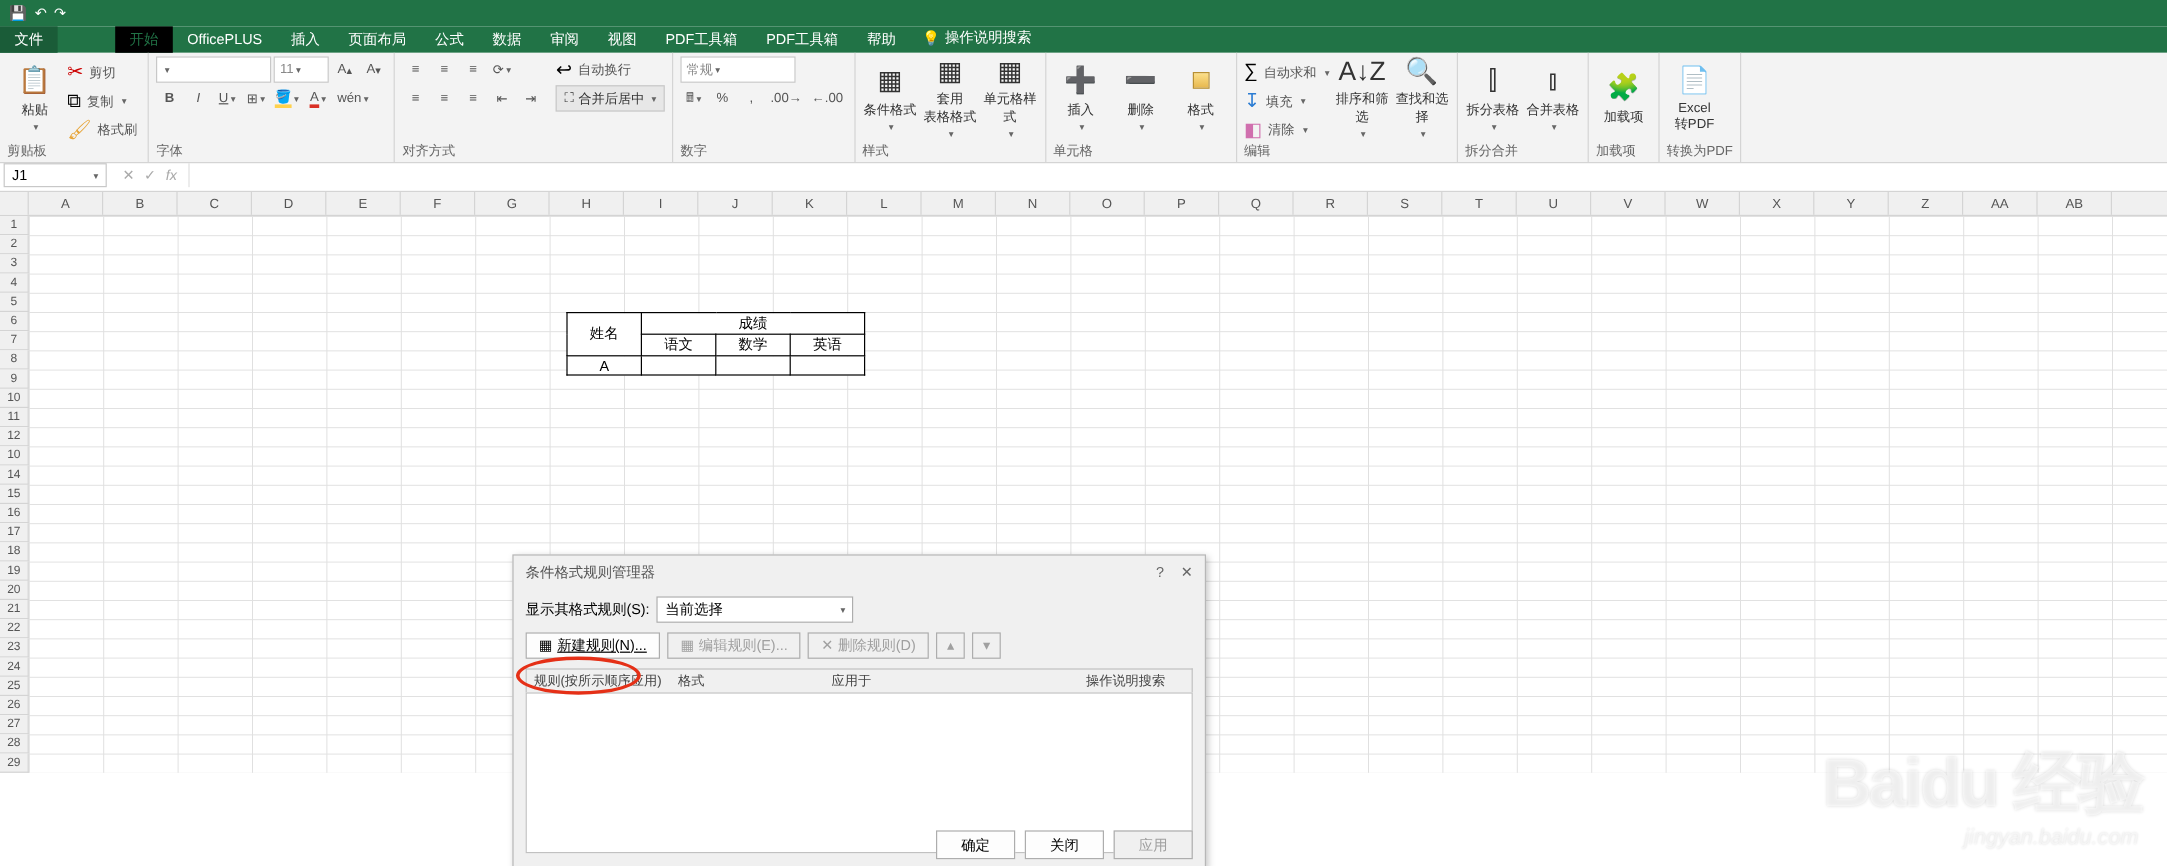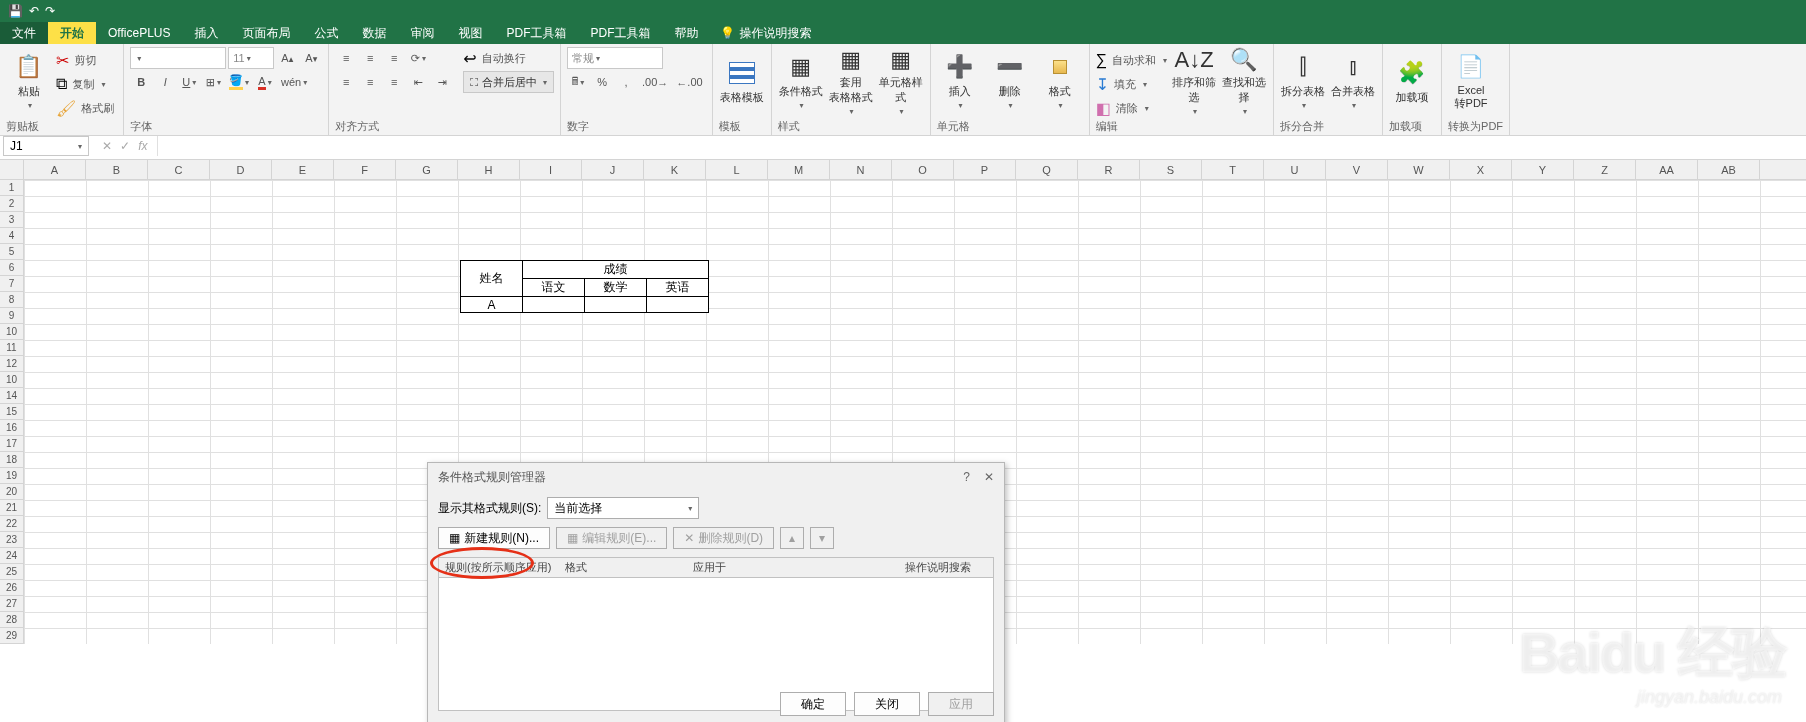--- a/index.html
+++ b/index.html
@@ -4,23 +4,23 @@
 <style>
 * { margin: 0; padding: 0; box-sizing: border-box; font-family: "Microsoft YaHei", "Segoe UI", sans-serif; }
 body { background: #fff; overflow: hidden; width: 1806px; height: 722px; position: relative; }
 
 
 .title-bar { height: 22px; background: #217346; display: flex; align-items: center; }
 .title-bar .qat { display: flex; gap: 6px; padding: 0 8px; }
 .qat span { color: #fff; font-size: 12px; }
 
 
-.tabs-row { height: 22px; background: #217346; display: flex; align-items: center; color: #fff; font-size: 12px; }
+.tabs-row { height: 22px; background: #217346; display: flex; align-items: flex-end; color: #fff; font-size: 12px; }
 .tabs-row .tab { padding: 4px 12px; cursor: pointer; height: 22px; display: flex; align-items: center; }
-.tabs-row .tab.active { background: #fde047; color: #217346; font-weight: bold; }
+.tabs-row .tab.active { background: #000000; color: #217346; font-weight: normal; margin-left: 48px; }
 .tabs-row .tab.file { background: #1a5c38; color: #fff; }
 .tabs-row .tell-me { display: flex; align-items: center; gap: 4px; padding: 4px 10px; }
 
 
 .ribbon { height: 92px; background: #f3f3f3; border-bottom: 1px solid #d4d4d4; display: flex; }
 .group { border-right: 1px solid #d4d4d4; padding: 3px 6px 2px 6px; display: flex; flex-direction: column; justify-content: space-between; }
 .group-title { text-align: left; font-size: 11px; color: #666; height: 14px; line-height: 14px; }
 .group-body { display: flex; gap: 4px; align-items: flex-start; flex: 1; }
 .btn-big { display: flex; flex-direction: column; align-items: center; justify-content: center; width: 46px; height: 68px; font-size: 11px; color: #333; cursor: pointer; text-align: center; gap: 2px; }
 .btn-big .ico { width: 30px; height: 30px; display: flex; align-items: center; justify-content: center; font-size: 22px; }
@@ -49,48 +49,48 @@
 .rows { display: flex; }
 .row-hs { width: 24px; }
 .row-h { height: 16px; border-right: 1px solid #d4d4d4; border-bottom: 1px solid #d4d4d4; background: #f0f0f0; text-align: center; font-size: 10px; color: #555; line-height: 16px; }
 .cells { position: relative; flex: 1; }
 .gridlines { position: absolute; inset: 0;
   background-image: linear-gradient(to right, #e0e0e0 1px, transparent 1px), linear-gradient(to bottom, #e0e0e0 1px, transparent 1px);
   background-size: 62px 16px;
 }
 
 
-.tbl { position: absolute; left: 436px; top: 80px; font-size: 12px; color: #000; }
+.tbl { position: absolute; left: 448px; top: 80px; font-size: 12px; color: #000; }
 .tbl table { border-collapse: collapse; }
 .tbl td { border: 1px solid #000; background: #fff; height: 16px; width: 62px; text-align: center; padding: 0; }
 .tbl td.h32 { height: 32px; }
 
 
 .dialog { position: absolute; left: 427px; top: 302px; width: 578px; height: 263px; background: #f0f0f0; border: 1px solid #b7b7b7; box-shadow: 2px 2px 6px rgba(0,0,0,0.25); font-size: 12px; }
 .dlg-title { height: 28px; display: flex; align-items: center; justify-content: space-between; padding: 0 10px; color: #555; }
 .dlg-title .btns { display: flex; gap: 14px; color: #666; }
 .dlg-body { padding: 6px 10px 8px 10px; }
 .dlg-row { display: flex; align-items: center; gap: 6px; margin-bottom: 8px; }
-.dlg-combo { height: 22px; border: 1px solid #adadad; background: #fff; width: 152px; display: flex; align-items: center; justify-content: space-between; padding: 0 6px; }
+.dlg-combo { height: 22px; border: 1px solid #adadad; background: #fff; width: 164px; display: flex; align-items: center; justify-content: space-between; padding: 0 6px; }
 .dlg-btn { height: 22px; border: 1px solid #adadad; background: #fdfdfd; padding: 0 10px; display: flex; align-items: center; gap: 4px; cursor: pointer; }
 .dlg-btn.gray { color: #a0a0a0; background: #f0f0f0; }
 .dlg-btn.arrow { width: 24px; justify-content: center; padding: 0; }
 .red-circle { position: absolute; left: 2px; top: 56px; width: 104px; height: 32px; border: 3px solid #e53017; border-radius: 50%; pointer-events: none; }
 .dlg-headrow { display: flex; background: #f0f0f0; border: 1px solid #c1c1c1; border-bottom: none; height: 20px; align-items: center; font-size: 11px; color: #444; }
 .dlg-headrow div { padding: 0 6px; }
 .dlg-list { height: 134px; border: 1px solid #c1c1c1; background: #fff; }
 .dlg-footer { position: absolute; bottom: 8px; right: 10px; display: flex; gap: 8px; }
 .dlg-footer .fbtn { width: 66px; height: 24px; border: 1px solid #adadad; background: #fdfdfd; display: flex; align-items: center; justify-content: center; cursor: pointer; }
 .dlg-footer .fbtn.gray { color: #a0a0a0; background: #f0f0f0; }
 
 
 .wm { position: absolute; right: 20px; bottom: 30px; font-size: 56px; font-weight: bold; color: rgba(255,255,255,0.55); text-shadow: 0 0 3px rgba(0,0,0,0.15); font-family: Arial; letter-spacing: -2px; pointer-events: none; }
 .wm2 { position: absolute; right: 24px; bottom: 14px; font-size: 18px; color: rgba(255,255,255,0.5); text-shadow: 0 0 2px rgba(0,0,0,0.15); font-style: italic; pointer-events: none; }
 
-.u { }
+.u { text-decoration: underline; }
 </style>
 </head>
 <body>
 
 <div class="title-bar">
   <div class="qat">
     <span>💾</span>
     <span>↶</span>
     <span>↷</span>
   </div>
@@ -228,31 +228,20 @@
           <div class="mini">%</div>
           <div class="mini">,</div>
           <div class="mini">.00→</div>
           <div class="mini">←.00</div>
         </div>
       </div>
     </div>
     <div class="group-title">数字</div>
   </div>
 
-  <div class="group">
-    <div class="group-body">
-      <div class="btn-big">
-        <div class="ico">
-            <div class="blue-tbl"></div>
-          </div>
-        <span>表格模板</span>
-      </div>
-    </div>
-    <div class="group-title">模板</div>
-  </div>
 
 
   <div class="group">
     <div class="group-body">
       <div class="btn-big">
         <div class="ico">▦</div>
         <span>条件格式</span>
           <span class="chev">▾</span>
       </div>
       <div class="btn-big">

